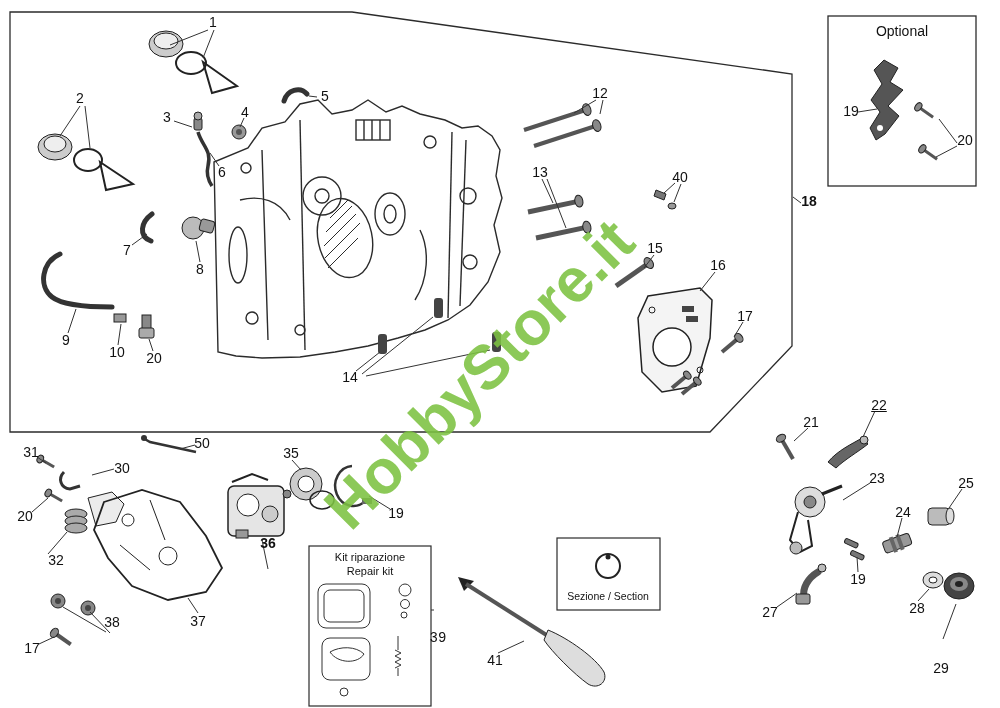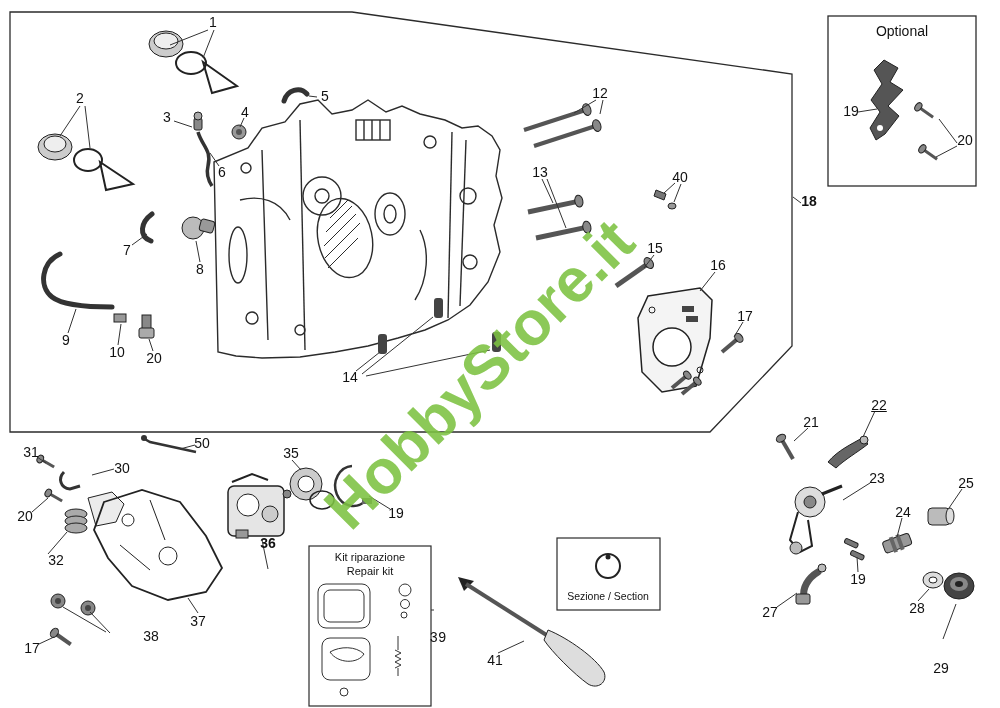--- a/index.html
+++ b/index.html
@@ -413,21 +413,21 @@
       <div class="callout" style="left: 917px; top: 608px;">28</div>
       <div class="callout" style="left: 941px; top: 668px;">29</div>
       <div class="callout" style="left: 122px; top: 468px;">30</div>
       <div class="callout" style="left: 31px; top: 452px;">31</div>
       <div class="callout" style="left: 56px; top: 560px;">32</div>
       <div class="callout" style="left: 202px; top: 443px;">50</div>
       <div class="callout" style="left: 396px; top: 513px;">19</div>
       <div class="callout" style="left: 291px; top: 453px;">35</div>
       <div class="callout" style="left: 268px; top: 543px; font-weight: bold;">36</div>
       <div class="callout" style="left: 198px; top: 621px;">37</div>
-      <div class="callout" style="left: 112px; top: 636px; margin-left: 39px;">38</div>
+      <div class="callout" style="left: 112px; top: 622px;">38</div>
       <div class="callout" style="left: 32px; top: 648px;">17</div>
       <div class="callout" style="left: 25px; top: 516px;">20</div>
       <div class="callout" style="left: 438px; top: 638px; font-family: Liberation Mono, monospace;">39</div>
       <div class="callout" style="left: 680px; top: 177px;">40</div>
       <div class="callout" style="left: 495px; top: 660px;">41</div>
     </div>
 
 </div>
 
 </body></html>

